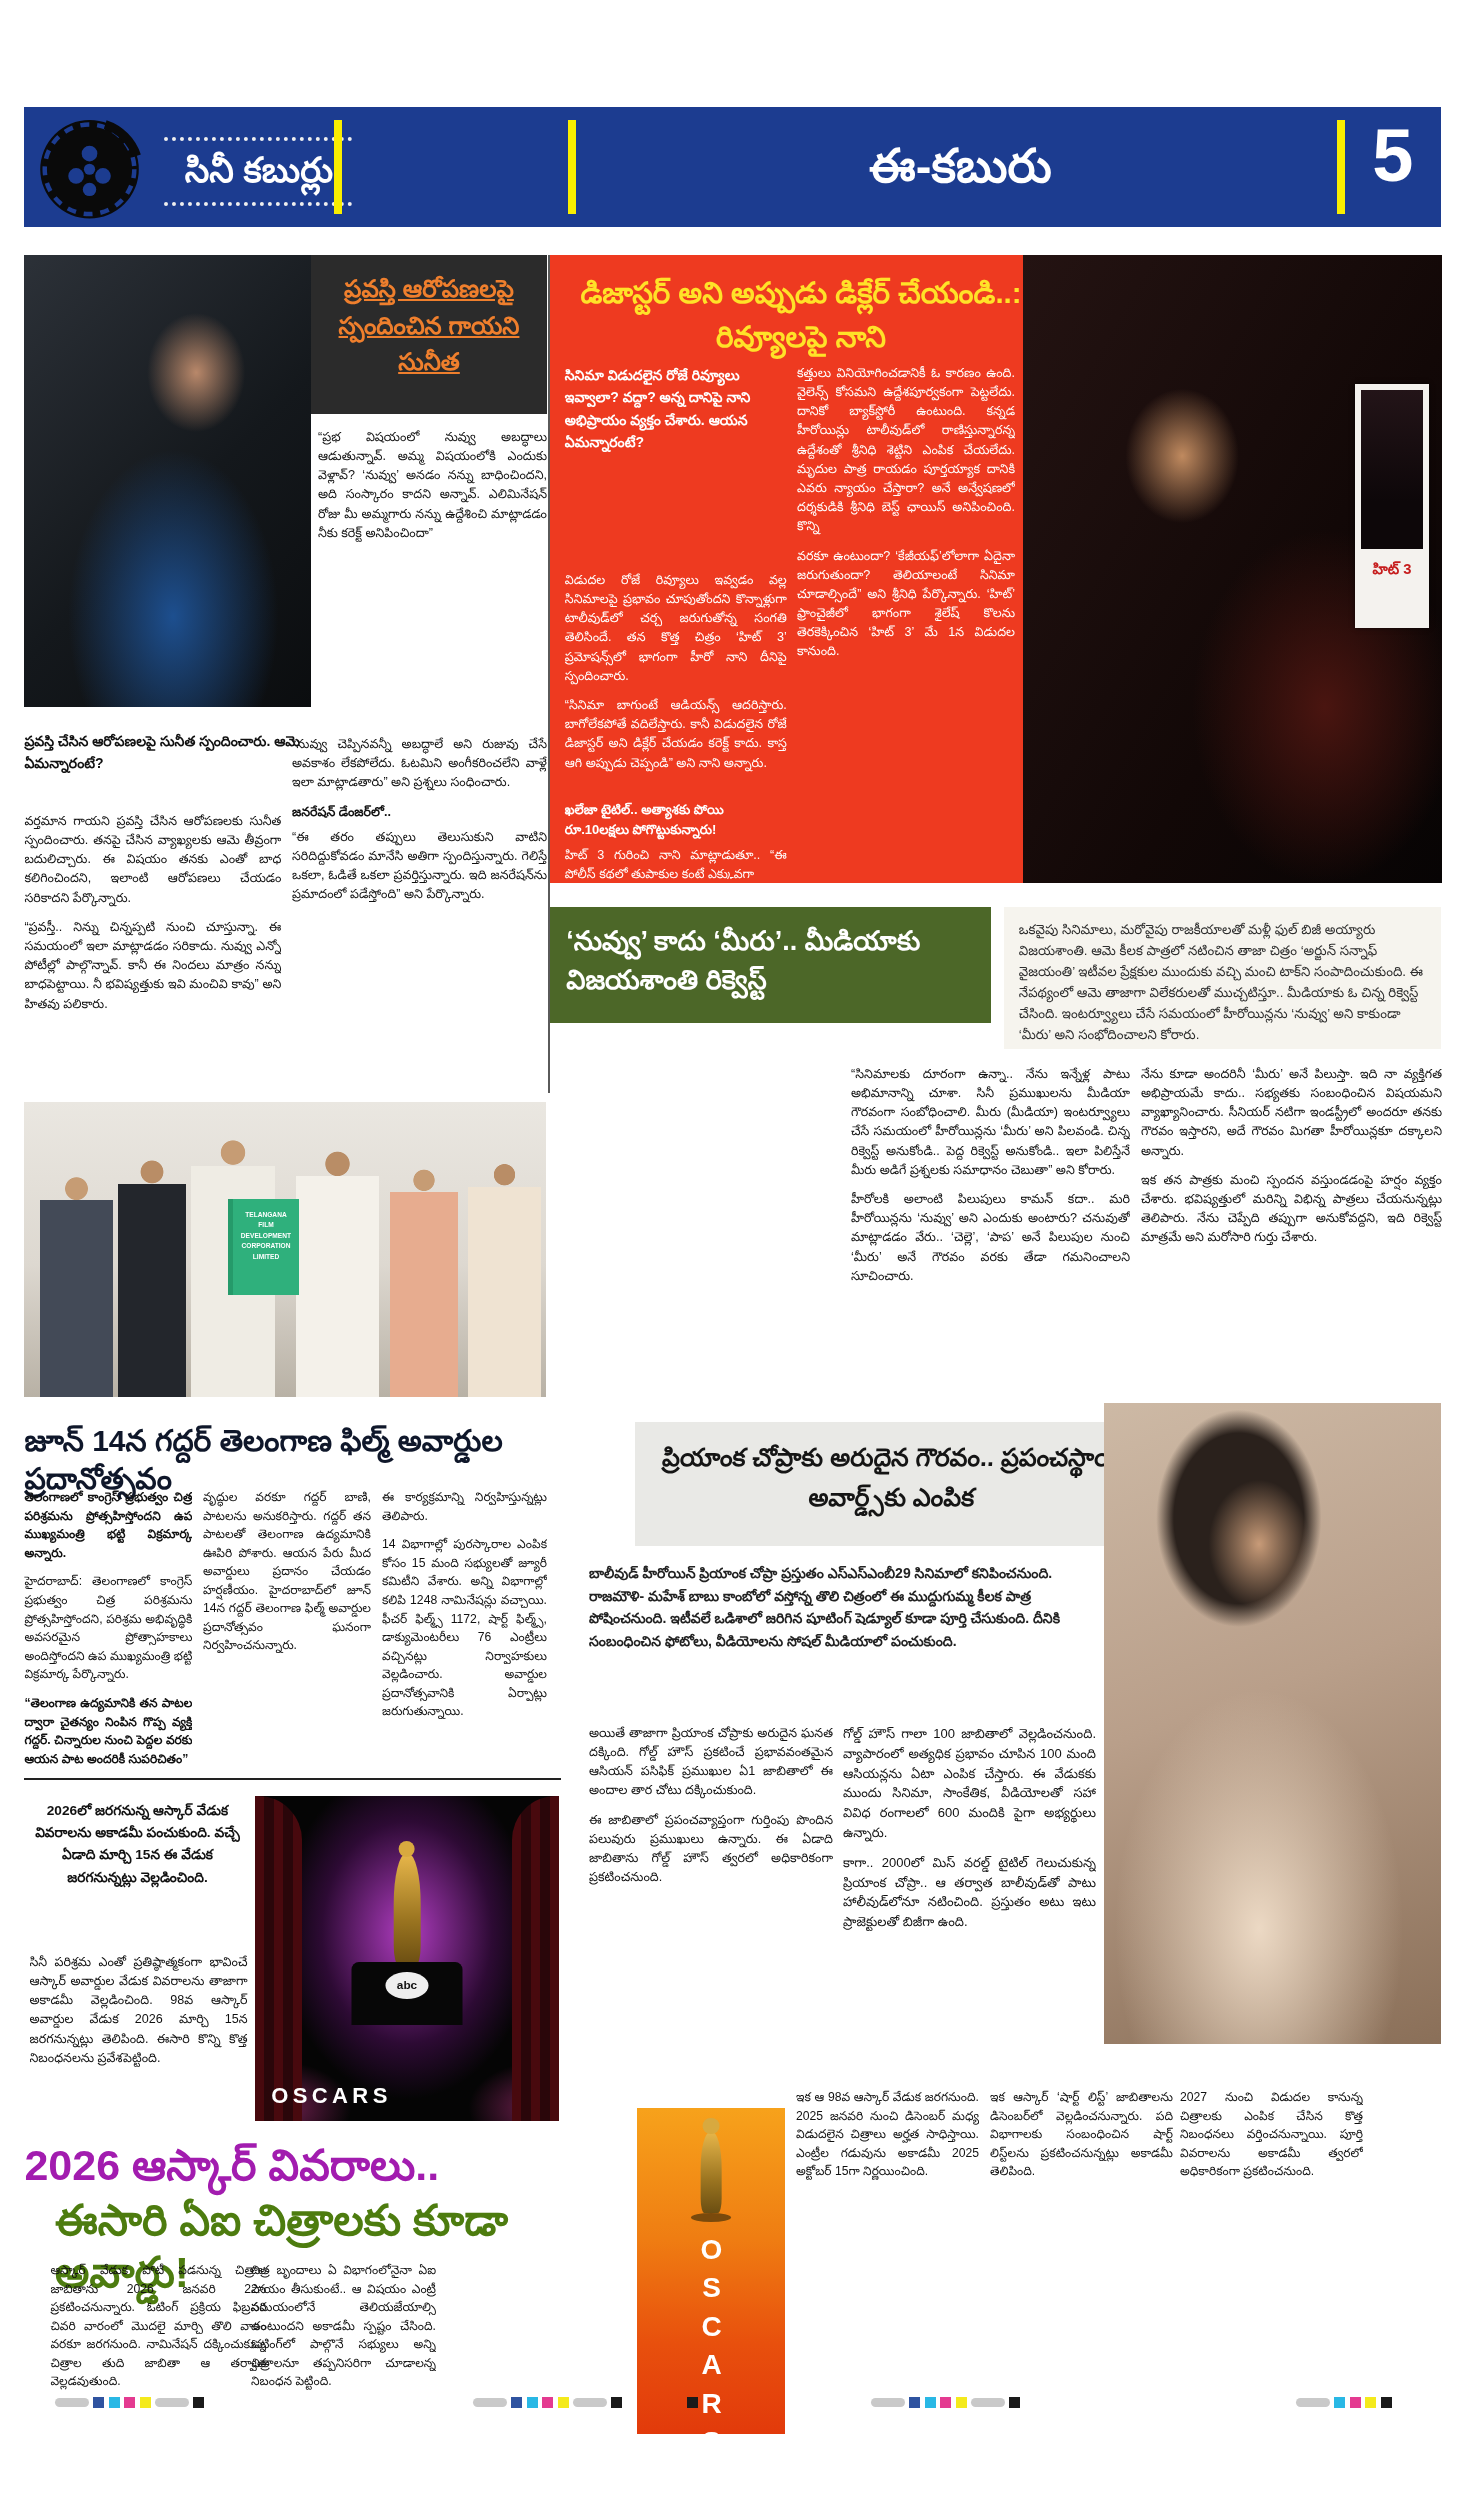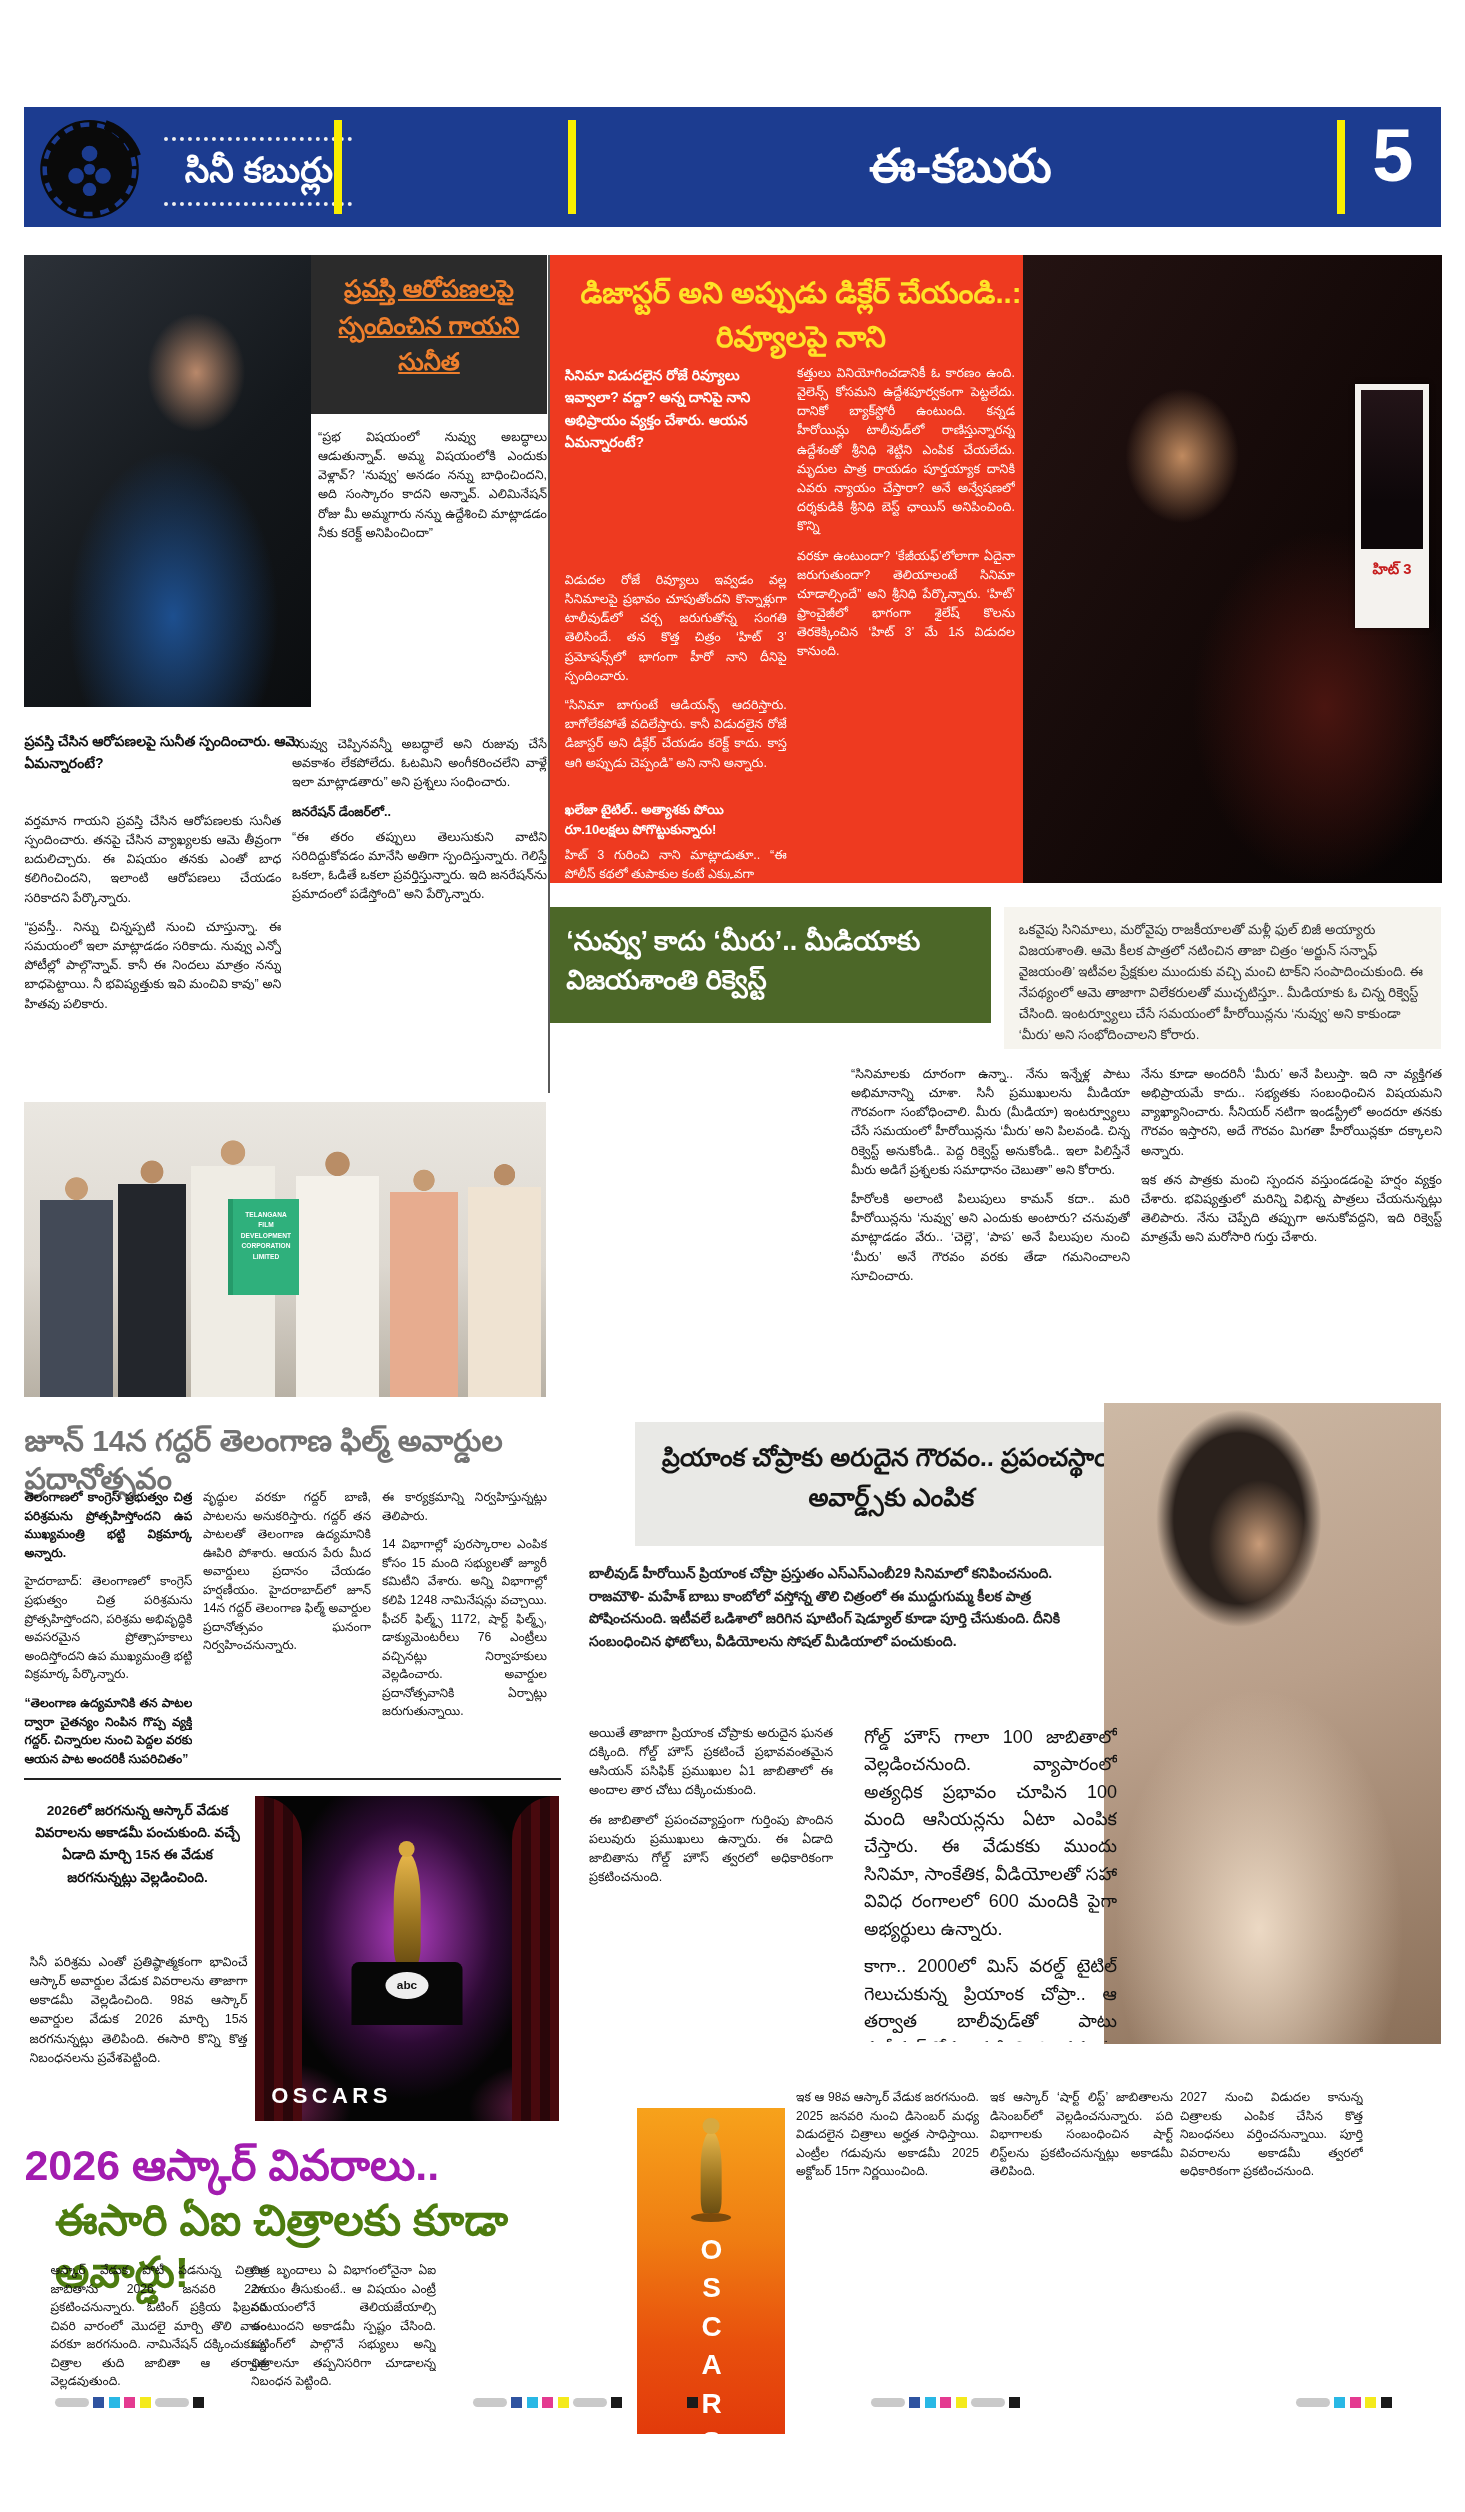--- a/index.html
+++ b/index.html
@@ -181,21 +181,21 @@
          background:radial-gradient(circle at 50% 6%, #b98d66 0 11.8px, rgba(0,0,0,0) 12.6px),linear-gradient(180deg,rgba(0,0,0,0) 0 11%, #f4f1ea 11%);"></div>
     <div class="fig" style="left:70%;width:13%;height:79%;
          background:radial-gradient(circle at 50% 7%, #c69c74 0 10.3px, rgba(0,0,0,0) 11px),linear-gradient(180deg,rgba(0,0,0,0) 0 12%, #e7ac8f 12%);"></div>
     <div class="fig" style="left:85%;width:14%;height:81%;
          background:radial-gradient(circle at 50% 7%, #b98d66 0 10.3px, rgba(0,0,0,0) 11px),linear-gradient(180deg,rgba(0,0,0,0) 0 12%, #efe3d2 12%);"></div>
     <div class="abs" style="left:39%;top:33%;width:71px;height:96px;background:#2fb07c;border-left:5.9px solid #259a6a;box-sizing:border-box;padding:10.3px 4.4px;">
       <div style="color:#fff;font-size:6.6px;font-weight:bold;text-align:center;line-height:1.6;">TELANGANA FILM DEVELOPMENT CORPORATION LIMITED</div>
     </div>
   </div>
 
-  <div class="abs bold" style="left:24.4px;top:1422px;width:537px;font-size:30px;line-height:1.25;color:#737373;">జూన్ 14న గద్దర్ తెలంగాణ ఫిల్మ్ అవార్డుల ప్రదానోత్సవం</div>
+  <div class="abs bold" style="left:24.4px;top:1422px;width:537px;font-size:30px;line-height:1.25;color:#0f172a;">జూన్ 14న గద్దర్ తెలంగాణ ఫిల్మ్ అవార్డుల ప్రదానోత్సవం</div>
 
   <div class="abs jtext" style="left:24.4px;top:1488px;width:168px;height:284px;overflow:hidden;font-size:12.2px;">
     <p class="bold">తెలంగాణలో కాంగ్రెస్ ప్రభుత్వం చిత్ర పరిశ్రమను ప్రోత్సహిస్తోందని ఉప ముఖ్యమంత్రి భట్టి విక్రమార్క అన్నారు.</p>
     <p>హైదరాబాద్: తెలంగాణలో కాంగ్రెస్ ప్రభుత్వం చిత్ర పరిశ్రమను ప్రోత్సహిస్తోందని, పరిశ్రమ అభివృద్ధికి అవసరమైన ప్రోత్సాహకాలు అందిస్తోందని ఉప ముఖ్యమంత్రి భట్టి విక్రమార్క పేర్కొన్నారు.</p>
     <p class="bold">“తెలంగాణ ఉద్యమానికి తన పాటల ద్వారా చైతన్యం నింపిన గొప్ప వ్యక్తి గద్దర్. చిన్నారుల నుంచి పెద్దల వరకు ఆయన పాట అందరికీ సుపరిచితం”</p>
   </div>
   <div class="abs jtext" style="left:203px;top:1488px;width:168px;height:284px;overflow:hidden;font-size:12.2px;">
     <p>వృద్ధుల వరకూ గద్దర్ బాణి, పాటలను అనుకరిస్తారు. గద్దర్ తన పాటలతో తెలంగాణ ఉద్యమానికి ఊపిరి పోశారు. ఆయన పేరు మీద అవార్డులు ప్రదానం చేయడం హర్షణీయం. హైదరాబాద్‌లో జూన్ 14న గద్దర్ తెలంగాణ ఫిల్మ్ అవార్డుల ప్రదానోత్సవం ఘనంగా నిర్వహించనున్నారు.</p>
   </div>
   <div class="abs jtext" style="left:382px;top:1488px;width:165px;height:284px;overflow:hidden;font-size:12.2px;">
@@ -221,21 +221,21 @@
     <div class="abs bold" style="left:7.4px;top:14.8px;width:502px;text-align:center;font-size:25px;line-height:1.6;color:#151515;transform:skewX(-4deg);">ప్రియాంక చోప్రాకు అరుదైన గౌరవం.. ప్రపంచస్థాయి అవార్డ్స్‌కు ఎంపిక</div>
   </div>
   <div class="abs ph-priyanka" style="left:1104px;top:1403px;width:337px;height:641px;"></div>
 
   <div class="abs bold" style="left:589px;top:1562px;width:510px;font-size:14px;line-height:1.62;color:#222;">బాలీవుడ్ హీరోయిన్ ప్రియాంక చోప్రా ప్రస్తుతం ఎస్ఎస్ఎంబీ29 సినిమాలో కనిపించనుంది. రాజమౌళి- మహేశ్ బాబు కాంబోలో వస్తోన్న తొలి చిత్రంలో ఈ ముద్దుగుమ్మ కీలక పాత్ర పోషించనుంది. ఇటీవలే ఒడిశాలో జరిగిన షూటింగ్ షెడ్యూల్ కూడా పూర్తి చేసుకుంది. దీనికి సంబంధించిన ఫోటోలు, వీడియోలను సోషల్ మీడియాలో పంచుకుంది.</div>
 
   <div class="abs jtext" style="left:589px;top:1724px;width:244px;height:318px;overflow:hidden;font-size:12.6px;">
     <p>అయితే తాజాగా ప్రియాంక చోప్రాకు అరుదైన ఘనత దక్కింది. గోల్డ్ హౌస్ ప్రకటించే ప్రభావవంతమైన ఆసియన్ పసిఫిక్ ప్రముఖుల ఏ1 జాబితాలో ఈ అందాల తార చోటు దక్కించుకుంది.</p>
     <p>ఈ జాబితాలో ప్రపంచవ్యాప్తంగా గుర్తింపు పొందిన పలువురు ప్రముఖులు ఉన్నారు. ఈ ఏడాది జాబితాను గోల్డ్ హౌస్ త్వరలో అధికారికంగా ప్రకటించనుంది.</p>
   </div>
-  <div class="abs jtext" style="left:843px;top:1724px;width:253px;height:318px;overflow:hidden;font-size:18px;margin-left:21px;">
+  <div class="abs jtext" style="left:843px;top:1724px;width:253px;height:318px;overflow:hidden;font-size:13px;">
     <p>గోల్డ్ హౌస్ గాలా 100 జాబితాలో వెల్లడించనుంది. వ్యాపారంలో అత్యధిక ప్రభావం చూపిన 100 మంది ఆసియన్లను ఏటా ఎంపిక చేస్తారు. ఈ వేడుకకు ముందు సినిమా, సాంకేతిక, వీడియోలతో సహా వివిధ రంగాలలో 600 మందికి పైగా అభ్యర్థులు ఉన్నారు.</p>
     <p>కాగా.. 2000లో మిస్ వరల్డ్ టైటిల్ గెలుచుకున్న ప్రియాంక చోప్రా.. ఆ తర్వాత బాలీవుడ్‌తో పాటు హాలీవుడ్‌లోనూ నటించింది. ప్రస్తుతం అటు ఇటు ప్రాజెక్టులతో బిజీగా ఉంది.</p>
   </div>
 
   <div class="abs bold" style="left:24.4px;top:2140px;width:546px;font-size:43px;line-height:1.2;color:#a21caf;">2026 ఆస్కార్ వివరాలు..</div>
   <div class="abs bold" style="left:55px;top:2195px;width:546px;font-size:43px;line-height:1.2;color:#4d7c0f;">ఈసారి ఏఐ చిత్రాలకు కూడా అవార్డు!</div>
 
   <div class="abs jtext" style="left:24.4px;top:2261px;width:216px;height:129px;overflow:hidden;font-size:12.2px;margin-left:26px;">ఆస్కార్ వేడుక పోటీ పడనున్న చిత్రాల జాబితాను 2026 జనవరి 22న ప్రకటించనున్నారు. ఓటింగ్ ప్రక్రియ ఫిబ్రవరి చివరి వారంలో మొదలై మార్చి తొలి వారం వరకూ జరగనుంది. నామినేషన్ దక్కించుకున్న చిత్రాల తుది జాబితా ఆ తర్వాత వెల్లడవుతుంది.</div>
   <div class="abs jtext" style="left:251px;top:2261px;width:185px;height:129px;overflow:hidden;font-size:12.2px;">చిత్ర బృందాలు ఏ విభాగంలోనైనా ఏఐ సాయం తీసుకుంటే.. ఆ విషయం ఎంట్రీ సమయంలోనే తెలియజేయాల్సి ఉంటుందని అకాడమీ స్పష్టం చేసింది. ఓటింగ్‌లో పాల్గొనే సభ్యులు అన్ని చిత్రాలనూ తప్పనిసరిగా చూడాలన్న నిబంధన పెట్టింది.</div>
 

